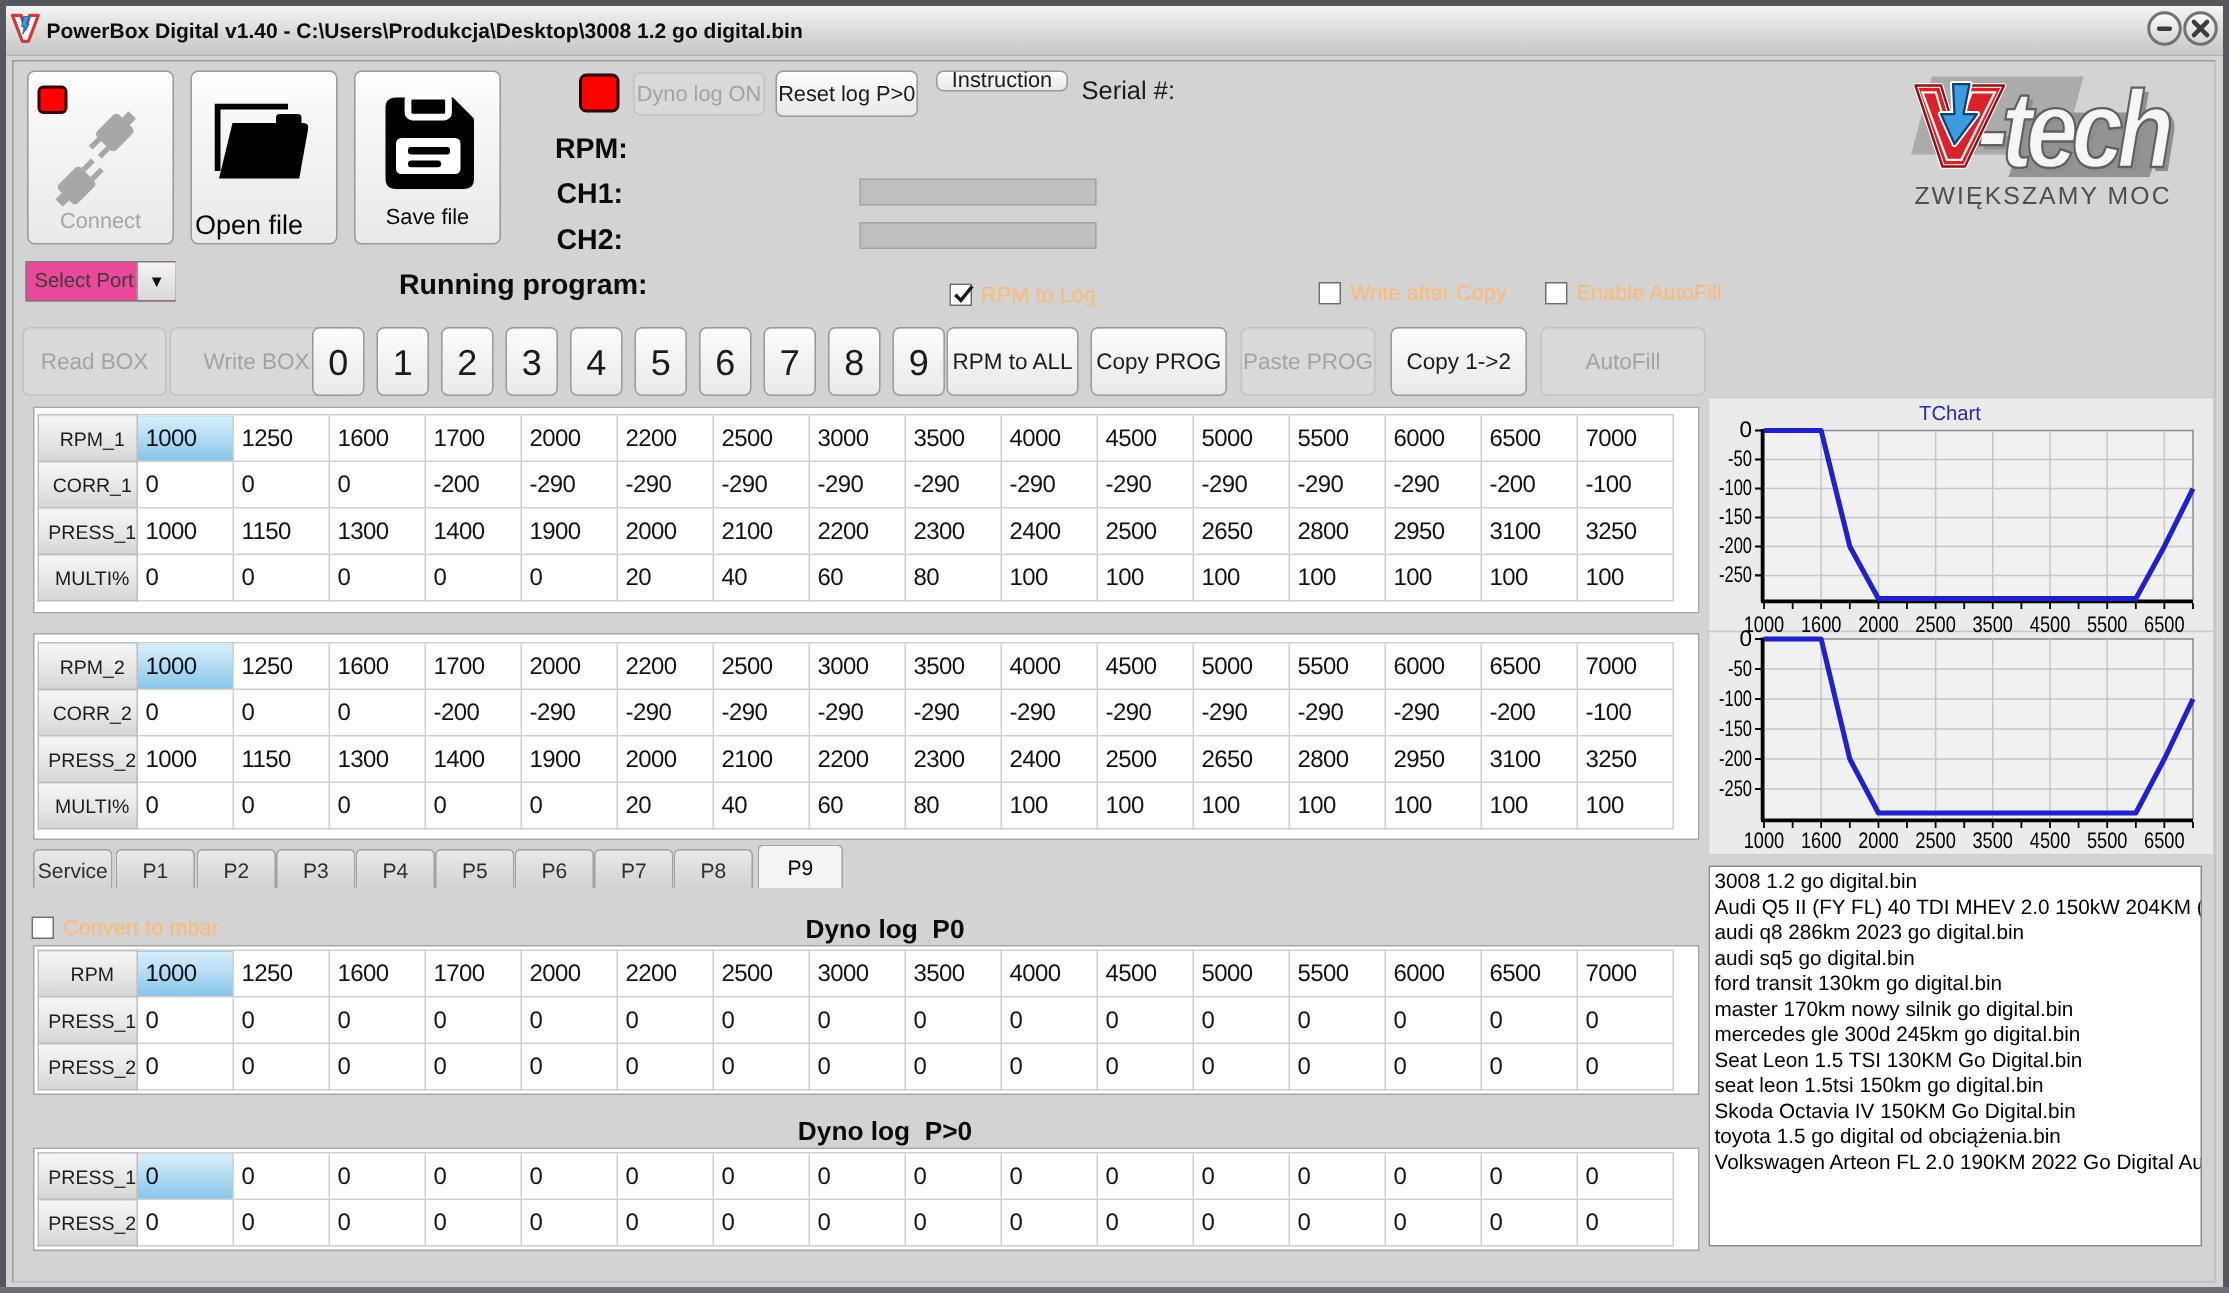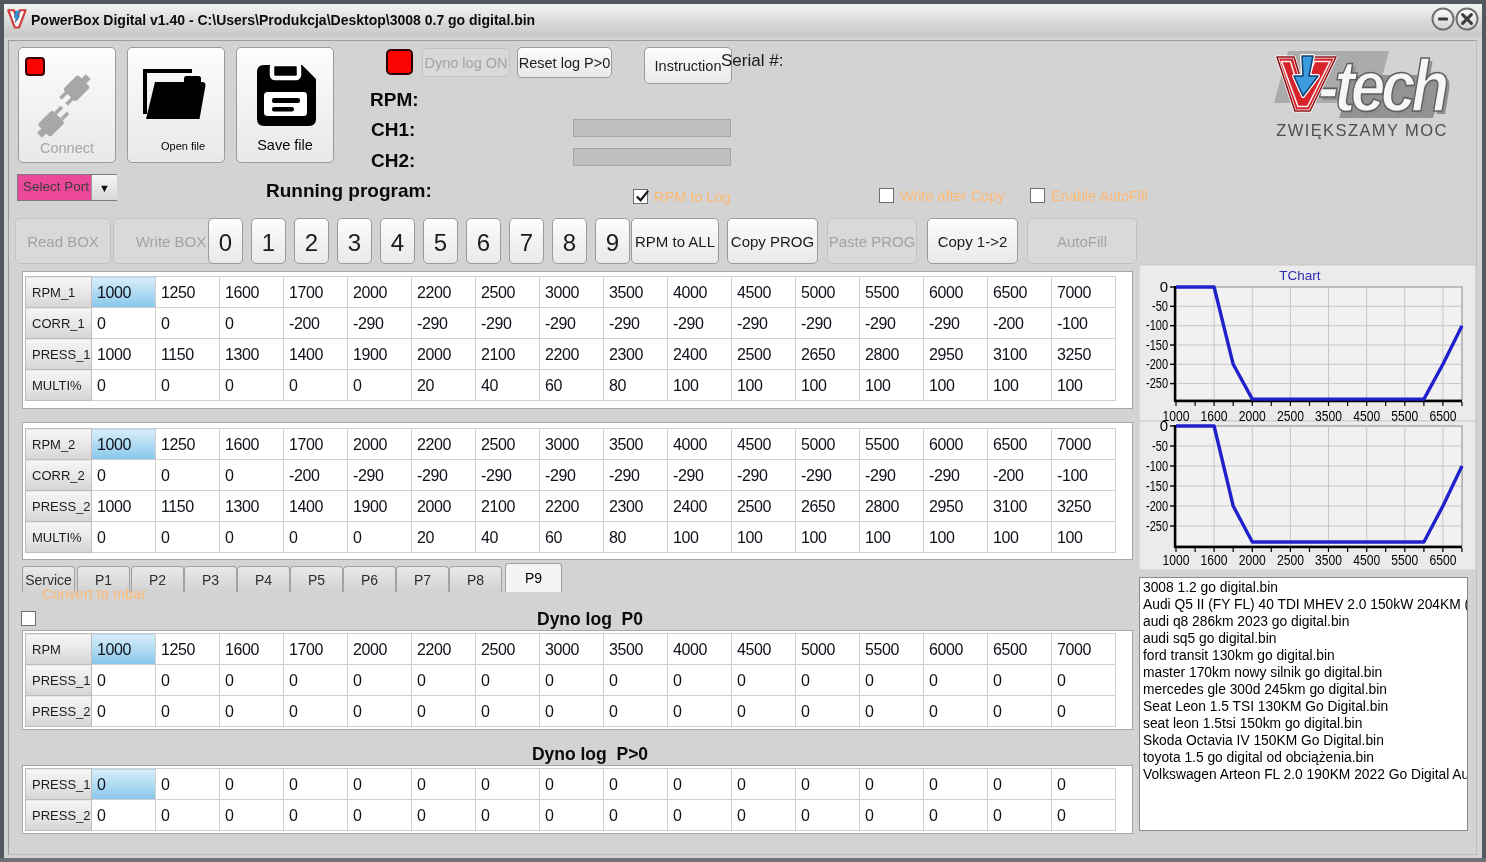--- a/index.html
+++ b/index.html
@@ -8,35 +8,35 @@
 #titlebar { left:4px; top:4px; width:1478px; height:33px; background:linear-gradient(#f4f4f3,#d9d9d9 55%,#c7c7c7); position:absolute; }
 #client { left:4px; top:37px; width:1478px; height:821px; background:#d3d3d3; position:absolute; }
 #panelborder { left:8px; top:40px; width:1469px; height:815px; border:1px solid #9b9b9b; border-right-color:#bdbdbd; border-bottom-color:#bdbdbd; position:absolute; }
 .btn { position:absolute; background:linear-gradient(#fdfdfd,#f3f3f3 45%,#e9e9e9); border:1px solid #9a9a9a; border-radius:5px; color:#1b1b1b; display:flex; align-items:center; justify-content:center; font-size:15px; }
 .btn.dis { background:#d9d9d9; border-color:#c2c2c2; color:#a3a3a3; }
 .cb { position:absolute; width:15px; height:15px; background:#fff; border:1px solid #6e6e6e; }
 .cblab { position:absolute; font-size:14.5px; color:#fdba74; white-space:nowrap; }
 .blab { position:absolute; font-weight:bold; color:#0a0a0a; white-space:nowrap; }
 .grid { position:absolute; border-collapse:collapse; table-layout:fixed; }
 .grid td { border:1px solid #d0d0d0; background:#fff; font-size:16px; letter-spacing:-0.4px; color:#10101a; padding:2px 0 0 5px; height:31px; overflow:hidden; white-space:nowrap; vertical-align:middle; }
-.grid td.hd { background:linear-gradient(#f6f6f6,#e9e9e9 45%,#d5d5d5); border:1px solid #bdbdbd; font-size:13px; letter-spacing:0; color:#1c1c1c; padding:0 0 0 6px; }
+.grid td.hd { background:linear-gradient(#f6f6f6,#e9e9e9 45%,#d5d5d5); border:1px solid #bdbdbd; font-size:13px; letter-spacing:0; color:#1c1c1c; padding:0 0 0 6px;text-align:center; }
 .grid td.sel { background:linear-gradient(#d8eefb,#b5ddf3 45%,#86c5ea); }
 .wpanel { position:absolute; background:#fff; border:1px solid #a6a6a6; }
 .tab { position:absolute; top:566px; height:26px; background:linear-gradient(#e9e9e9,#d2d2d2); border:1px solid #a2a2a2; border-bottom:none; border-radius:4px 4px 0 0; font-size:14px; color:#2e2e2e; display:flex; align-items:center; justify-content:center; }
 .tab.selected { top:563px; height:29px; background:#f4f4f4; color:#000; z-index:3; }
 </style></head><body>
 
 <div id="titlebar"></div>
 <div id="client"></div>
 <div id="panelborder"></div>
 <svg class="abs" style="left:5px;top:7px;" width="23" height="23" viewBox="0 0 28 28">
 <path d="M4 4 L12 25 L17 25 L25 4 L18 4 L14.5 15 L11 4 Z" fill="#ffffff" stroke="#cf3a3a" stroke-width="2.6" stroke-linejoin="round"></path>
 <path d="M13 5 L18 5 L15 11 L17.5 11 L12.5 19 L13.8 13 L11.5 13 Z" fill="#2e9fe6" stroke="#1565a8" stroke-width="0.8"></path>
 </svg>
-<div class="abs" style="left:31px;top:12px;font-size:14px;font-weight:bold;color:#0c0c0c;">PowerBox Digital v1.40 - C:\Users\Produkcja\Desktop\3008 0.7 go digital.bin</div>
+<div class="abs" style="left:31px;top:12px;font-size:14px;font-weight:bold;color:#0c0c0c;">PowerBox Digital v1.40 - C:\Users\Produkcja\Desktop\3008 1.2 go digital.bin</div>
 <svg class="abs" style="left:1430px;top:5px;" width="52" height="28" viewBox="0 0 52 28">
 <defs>
       <linearGradient id="circg" x1="0" y1="0" x2="0" y2="1">
         <stop offset="0" stop-color="#fdfdfd"></stop>
         <stop offset="1" stop-color="#d2d2d2"></stop>
       </linearGradient>
     </defs>
 <circle cx="13" cy="14" r="10.5" fill="url(#circg)" stroke="#717171" stroke-width="2"></circle>
 <rect x="8" y="12.6" width="10" height="3" rx="1.2" fill="#3c3c3c"></rect>
 <circle cx="37" cy="14" r="10.5" fill="url(#circg)" stroke="#717171" stroke-width="2"></circle>
@@ -56,34 +56,34 @@
   <rect x="70" y="24.5" width="8" height="7"></rect>
 </g>
 </svg>
 <div class="abs" style="left:18px;top:140px;width:98px;text-align:center;font-size:14.5px;color:#a6a6a6;">Connect</div>
 <div class="btn" style="left:127px;top:47px;width:98px;height:116px;"></div>
 <svg class="abs" style="left:143px;top:69px;" width="66" height="51" viewBox="0 0 66 51">
 <path d="M2 45 V2 H49" fill="none" stroke="#000" stroke-width="4"></path>
 <rect x="41" y="7" width="17" height="8" rx="2.5" fill="#000"></rect>
 <path d="M12 13 H59 Q63 13 62.4 17 L56.5 50 H3 Z" fill="#000"></path>
 </svg>
-<div class="abs" style="left:127px;top:140px;width:78px;text-align:right;font-size:11px;color:#050505;">Open file</div>
+<div class="abs" style="left:127px;top:140px;width:78px;text-align:center;font-size:18px;color:#050505;">Open file</div>
 <div class="btn" style="left:236px;top:47px;width:98px;height:116px;"></div>
 <svg class="abs" style="left:256px;top:63px;" width="60" height="63" viewBox="0 0 60 63">
 <path d="M8 2 H46 L60 16 V56 Q60 63 53 63 H8 Q1 63 1 56 V9 Q1 2 8 2 Z" fill="#000"></path>
 <rect x="16" y="1" width="27" height="14" rx="3" fill="none" stroke="#fff" stroke-width="4.5"></rect>
 <rect x="8" y="29" width="43" height="24" rx="3.5" fill="#fff"></rect>
 <rect x="16" y="35" width="28" height="5" rx="2" fill="#000"></rect>
 <rect x="16" y="44" width="22" height="4.5" rx="2" fill="#000"></rect>
 </svg>
 <div class="abs" style="left:236px;top:137px;width:98px;text-align:center;font-size:14.5px;color:#050505;">Save file</div>
 <div class="abs" style="left:386px;top:49px;width:27px;height:26px;background:#fb0301;border:2.5px solid #2d0003;border-radius:5px;"></div>
 <div class="btn dis" style="left:422px;top:48px;width:88px;height:29px;font-size:14.5px;">Dyno log ON</div>
 <div class="btn" style="left:517px;top:47px;width:95px;height:31px;font-size:14.5px;">Reset log P&gt;0</div>
-<div class="btn" style="left:644px;top:47px;width:88px;height:37px;font-size:14.5px;">Instruction</div>
+<div class="btn" style="left:624px;top:47px;width:88px;height:14px;font-size:14.5px;">Instruction</div>
 <div class="abs" style="left:721px;top:51px;font-size:17px;color:#1a1a1a;">Serial #:</div>
 <div class="blab" style="left:370px;top:89px;font-size:19px;">RPM:</div>
 <div class="blab" style="left:371px;top:119px;font-size:19px;">CH1:</div>
 <div class="blab" style="left:371px;top:150px;font-size:19px;text-align:right;">CH2:</div>
 <div class="abs" style="left:573px;top:119px;width:158px;height:18px;background:#bfbfbf;border:1px solid #a5a5a5;"></div>
 <div class="abs" style="left:573px;top:148px;width:158px;height:18px;background:#bfbfbf;border:1px solid #a5a5a5;"></div>
 <div class="abs" style="left:17px;top:174px;width:100px;height:27px;background:#ec4899;border:1px solid #7b7b7b;">
 <div class="abs" style="left:5px;top:4px;font-size:13.5px;color:#3c3c3c;">Select Port</div>
 <div class="abs" style="left:73px;top:0px;width:26px;height:25px;background:linear-gradient(#f5f5f5,#d8d8d8);border-left:1px solid #9a9a9a;display:flex;align-items:center;justify-content:center;">
       <span style="font-size:11px;color:#111;">▼</span>
@@ -320,21 +320,21 @@
 <div class="tab" style="left:77px;width:53px;">P1</div>
 <div class="tab" style="left:131px;width:53px;">P2</div>
 <div class="tab" style="left:184px;width:53px;">P3</div>
 <div class="tab" style="left:237px;width:53px;">P4</div>
 <div class="tab" style="left:290px;width:53px;">P5</div>
 <div class="tab" style="left:343px;width:53px;">P6</div>
 <div class="tab" style="left:396px;width:53px;">P7</div>
 <div class="tab" style="left:449px;width:53px;">P8</div>
 <div class="tab selected" style="left:505px;width:57px;">P9</div>
 <div class="cb" style="left:21px;top:611px;"></div>
-<div class="cblab" style="left:42px;top:586px;">Convert to mbar</div>
+<div class="cblab" style="left:42px;top:611px;">Convert to mbar</div>
 <div class="blab" style="left:490px;top:609px;width:200px;text-align:center;font-size:17.5px;">Dyno log&nbsp; P0</div>
 <div class="wpanel" style="left:22px;top:630px;width:1111px;height:100px;"></div>
 <table class="grid" style="left:25px;top:633px;width:1090px;">
     <colgroup>
       <col style="width:66px;">
       <col style="width:64px;">
       <col style="width:64px;">
       <col style="width:64px;">
       <col style="width:64px;">
       <col style="width:64px;">

